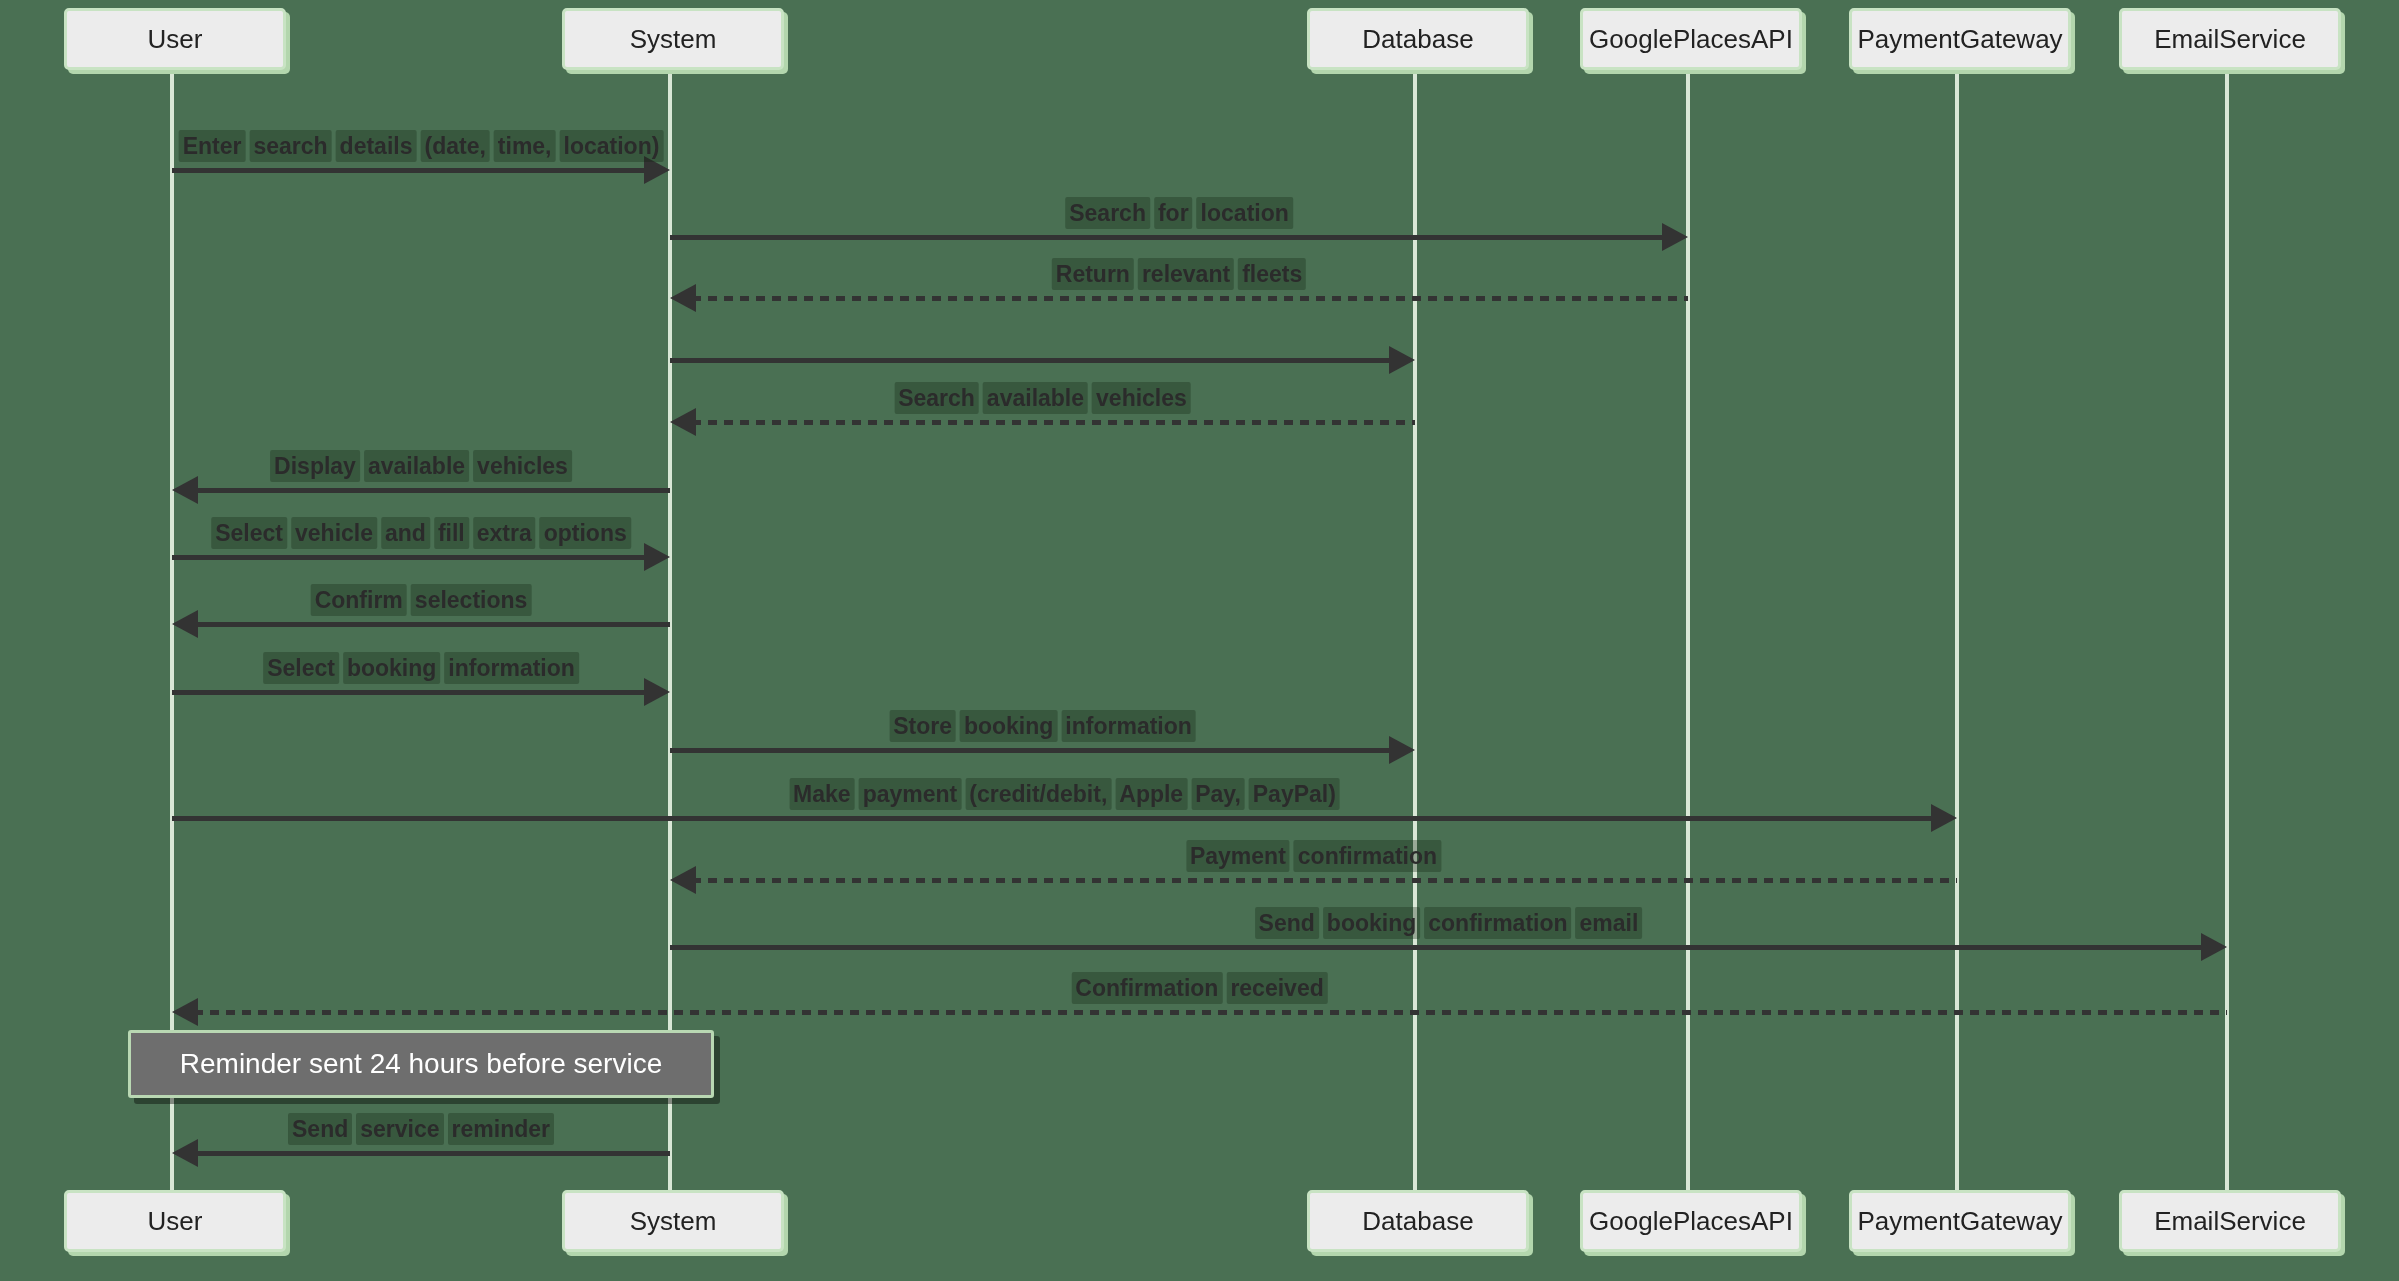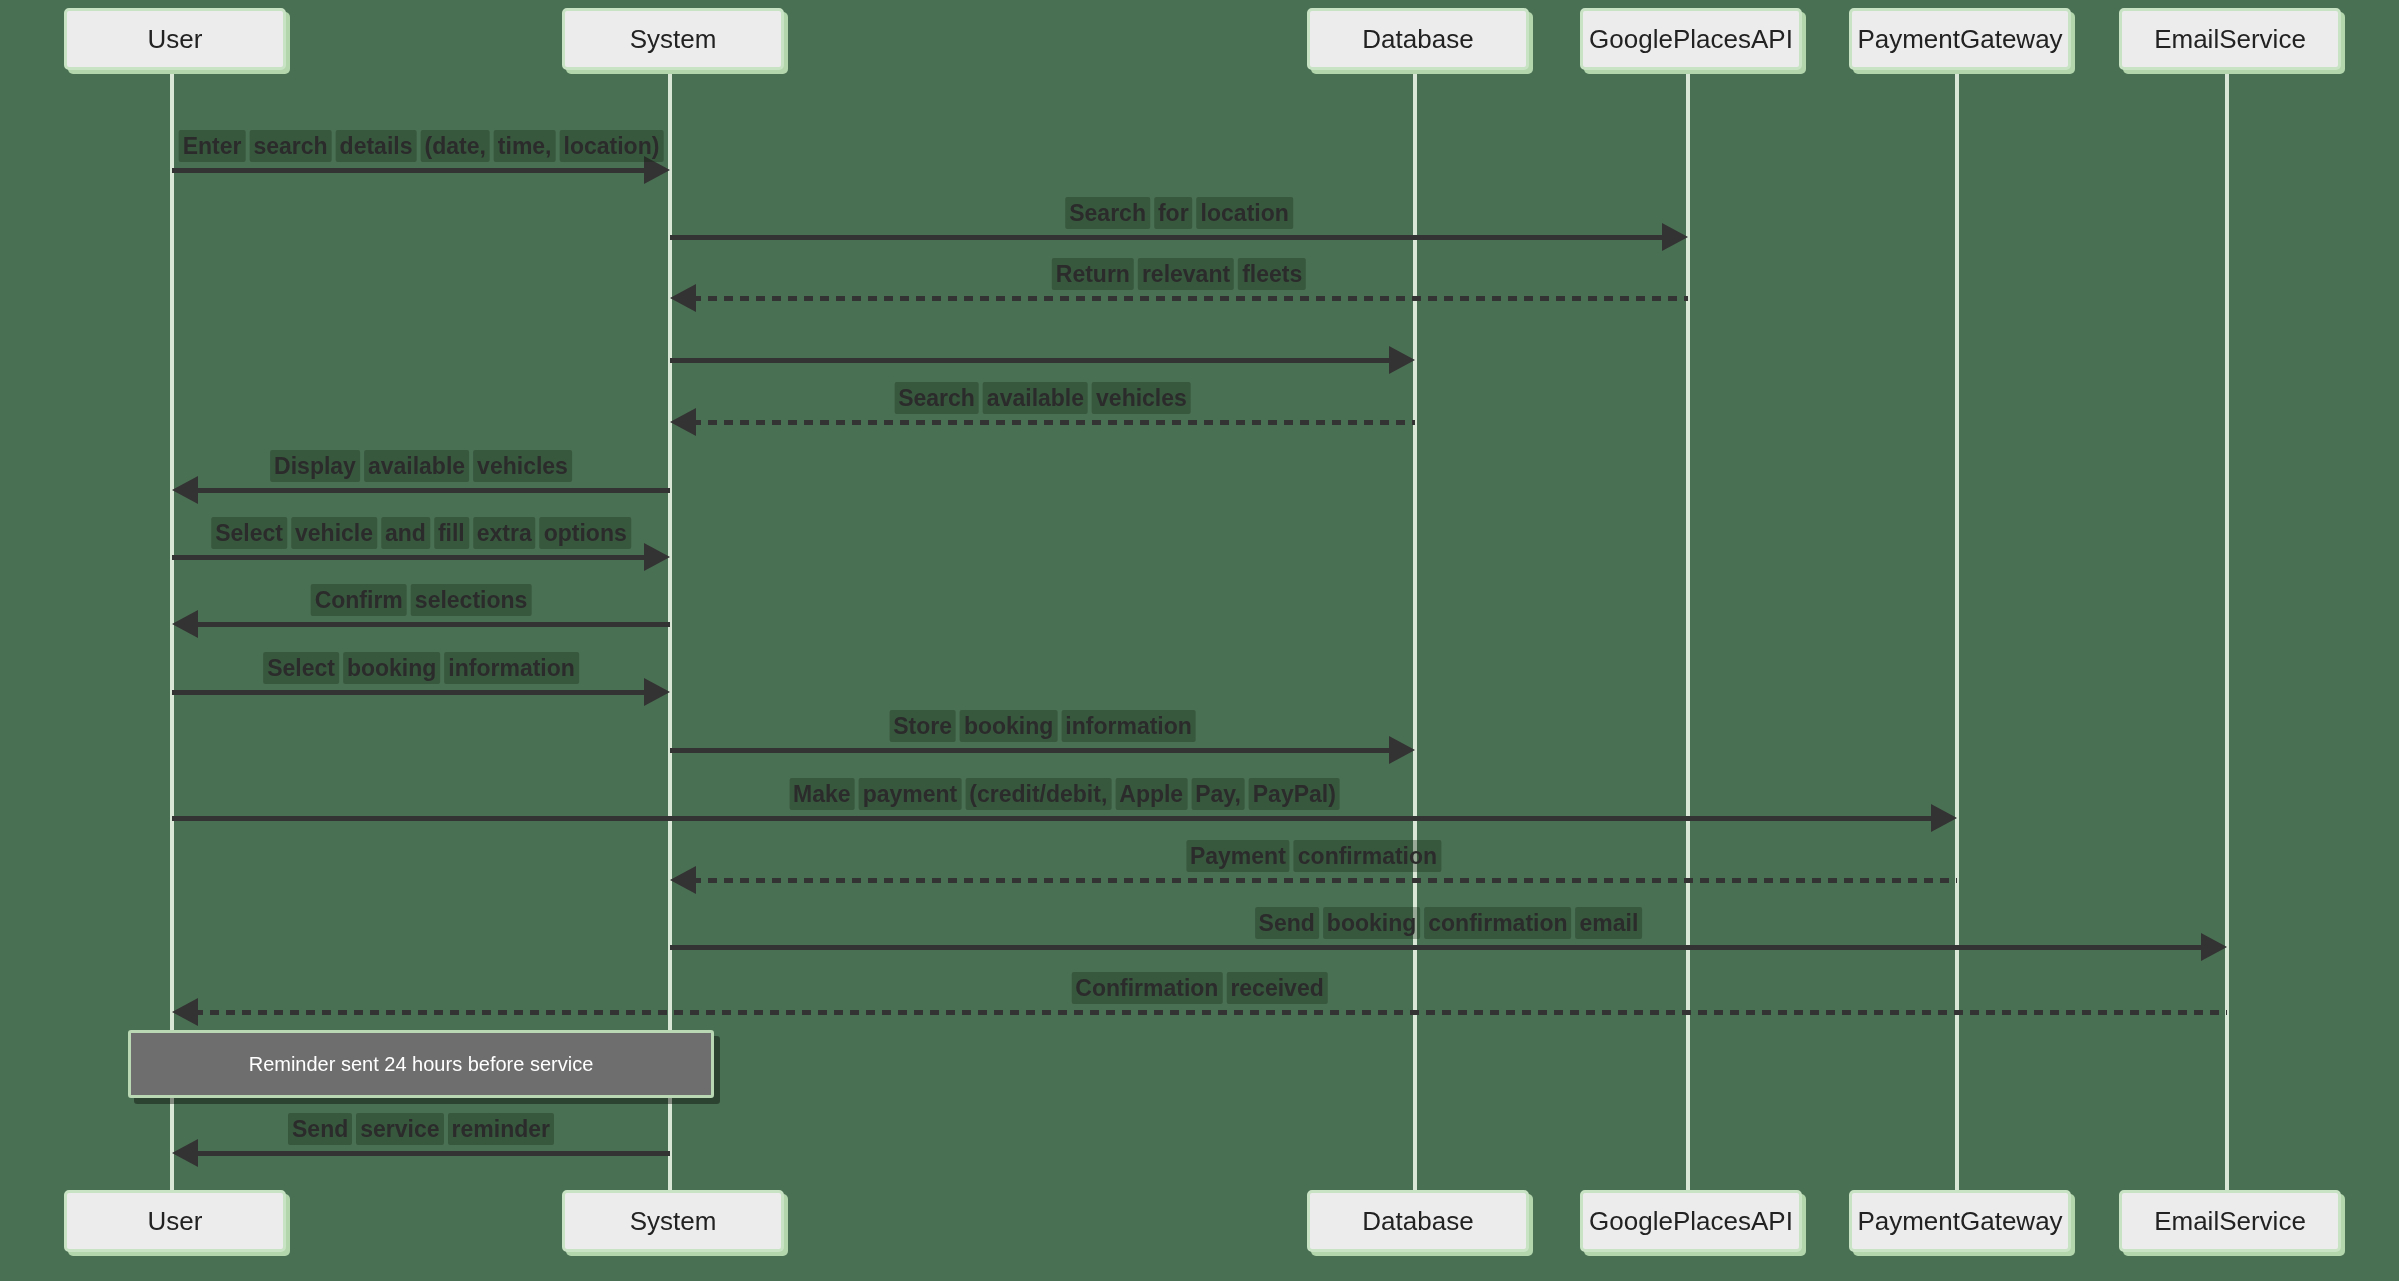--- a/index.html
+++ b/index.html
@@ -53,21 +53,21 @@
   .msg-label .w{
     background:var(--label-word-bg);
     padding:1px 4px;margin:0 2px;border-radius:2px;
     display:inline-block;
   }
   .note-box{
     position:absolute;
     background:var(--note-fill);
     border:3px solid var(--note-border);
     box-shadow:6px 6px 0 rgba(0,0,0,0.40);
-    color:var(--note-text);font-size:20px;
+    color:var(--note-text);font-size:28px;
     display:flex;align-items:center;justify-content:center;
     border-radius:3px;white-space:nowrap;
   }
 </style>
 </head>
 <body>
 
 <div id="diagram">
     <div class="lifeline" style="left: 170px;"></div>
     <div class="actor-box" style="left: 64px; top: 8px;">User</div>

